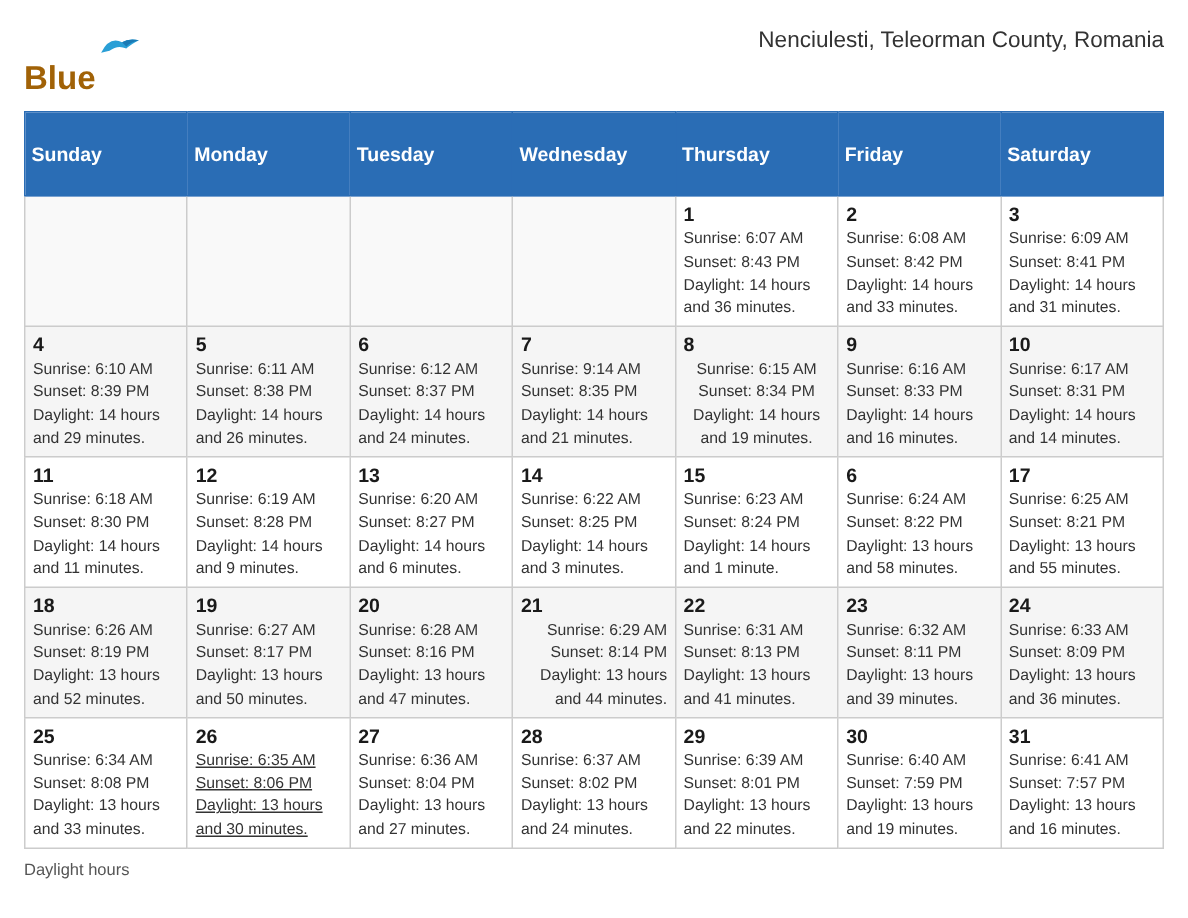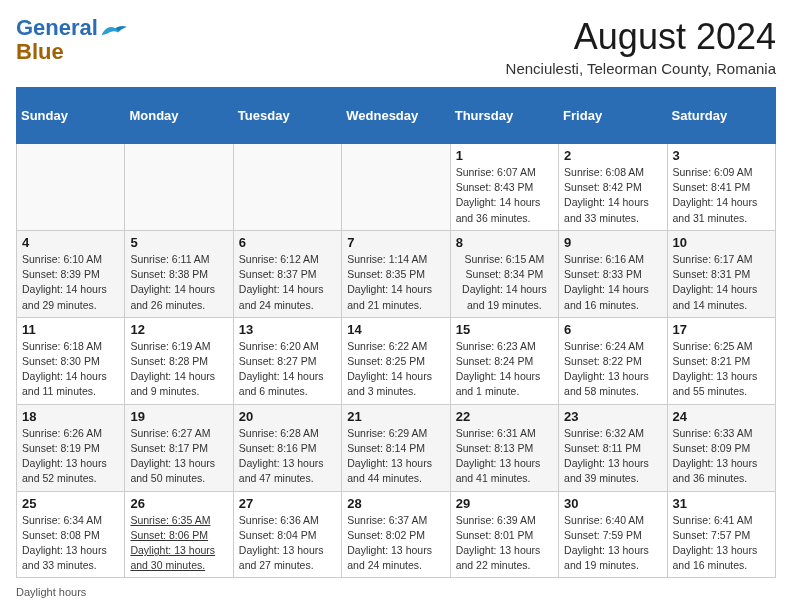--- a/index.html
+++ b/index.html
@@ -97,31 +97,30 @@
       text-align: left;
     }
   </style>
 </head>
 <body>
 
 <div class="header-area">
   <div class="logo">
     <div style="display:flex;align-items:center;">
       <span class="logo-text">
-        <span class="blue">General</span><br>
+        <br>
         <span style="color:#a16207;">Blue</span>
       </span>
       <svg class="logo-bird" viewBox="0 0 40 24" style="margin-left:2px;margin-top:-18px;">
         <path d="M2,18 Q10,2 22,8 Q28,4 38,6 Q30,10 26,14 Q18,10 10,16 Z" fill="#2a9fd6"></path>
         <path d="M22,8 Q28,4 38,6 Q30,8 26,12 Z" fill="#1a7ab5"></path>
       </svg>
     </div>
   </div>
   <div class="title-area">
-    <div class="month-year">August 2024</div>
     <div class="location">Nenciulesti, Teleorman County, Romania</div>
   </div>
 </div>
 
 <table class="calendar">
   <thead>
     <tr>
     <th>Sunday</th>
         <th>Monday</th>
         <th>Tuesday</th>
@@ -176,21 +175,21 @@
         </td>
         <td>
           <span class="day-num">6</span>
           <div class="day-info" style="white-space: pre-line;">Sunrise: 6:12 AM
 Sunset: 8:37 PM
 Daylight: 14 hours
 and 24 minutes.</div>
         </td>
         <td>
           <span class="day-num">7</span>
-          <div class="day-info" style="white-space: pre-line;">Sunrise: 1:14 AM
+          <div class="day-info" style="white-space: pre-line;">Sunrise: 9:14 AM
 Sunset: 8:35 PM
 Daylight: 14 hours
 and 21 minutes.</div>
         </td>
         <td>
           <span class="day-num">8</span>
           <div class="day-info" style="white-space: pre-line; text-align: center;">Sunrise: 6:15 AM
 Sunset: 8:34 PM
 Daylight: 14 hours
 and 19 minutes.</div>
@@ -278,21 +277,21 @@
         </td>
         <td>
           <span class="day-num">20</span>
           <div class="day-info" style="white-space: pre-line;">Sunrise: 6:28 AM
 Sunset: 8:16 PM
 Daylight: 13 hours
 and 47 minutes.</div>
         </td>
         <td>
           <span class="day-num">21</span>
-          <div class="day-info" style="white-space: pre-line;">Sunrise: 6:29 AM
+          <div class="day-info" style="white-space: pre-line; text-align: right;">Sunrise: 6:29 AM
 Sunset: 8:14 PM
 Daylight: 13 hours
 and 44 minutes.</div>
         </td>
         <td>
           <span class="day-num">22</span>
           <div class="day-info" style="white-space: pre-line;">Sunrise: 6:31 AM
 Sunset: 8:13 PM
 Daylight: 13 hours
 and 41 minutes.</div>

